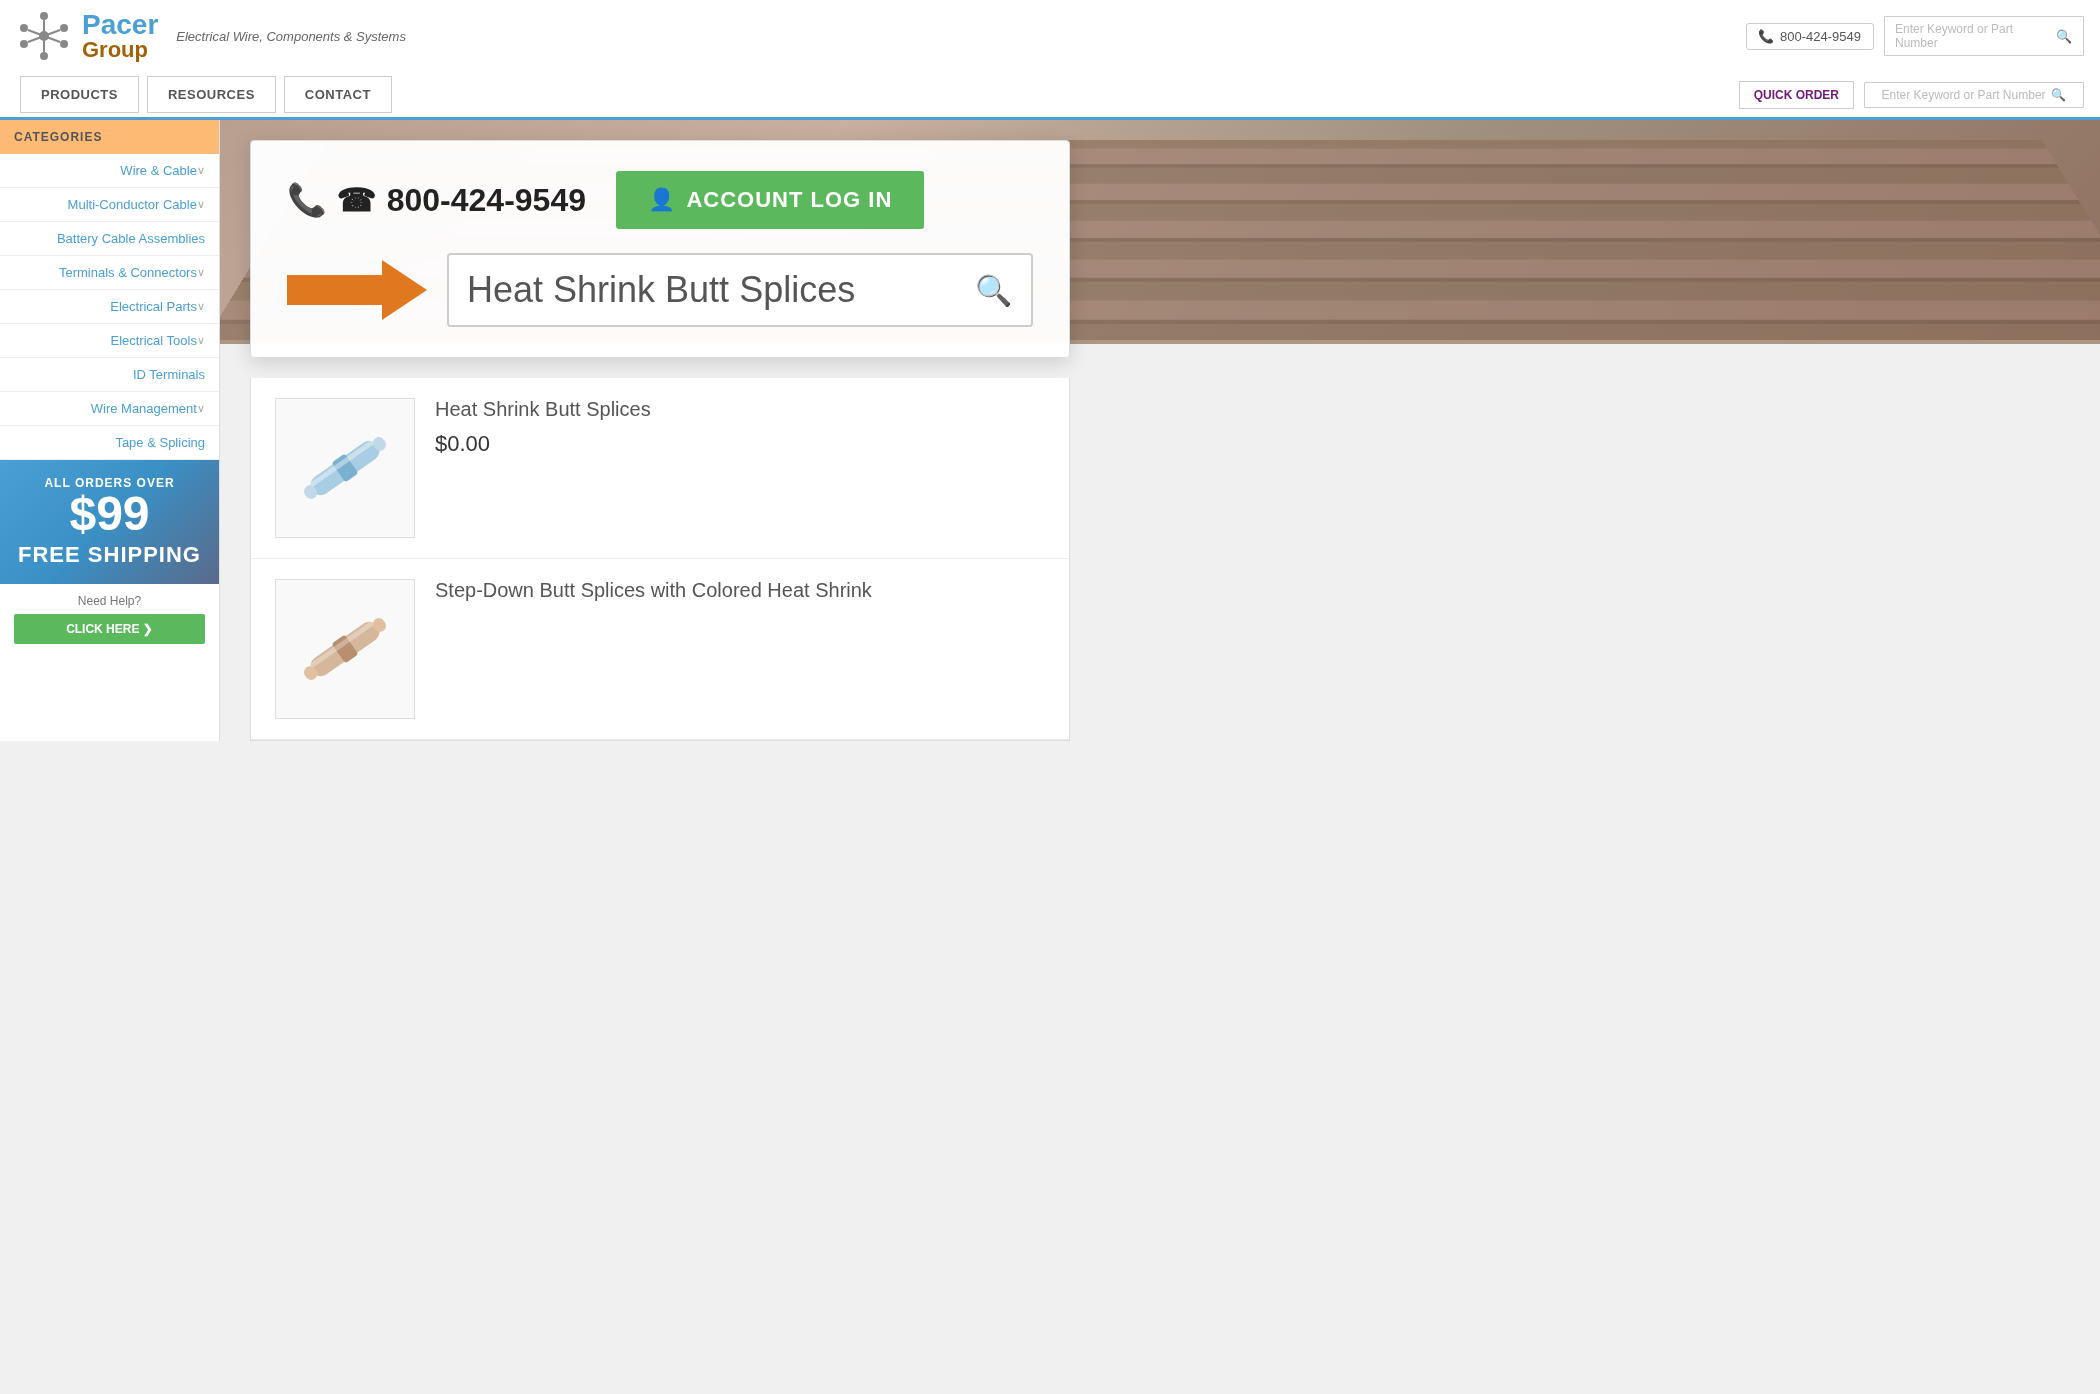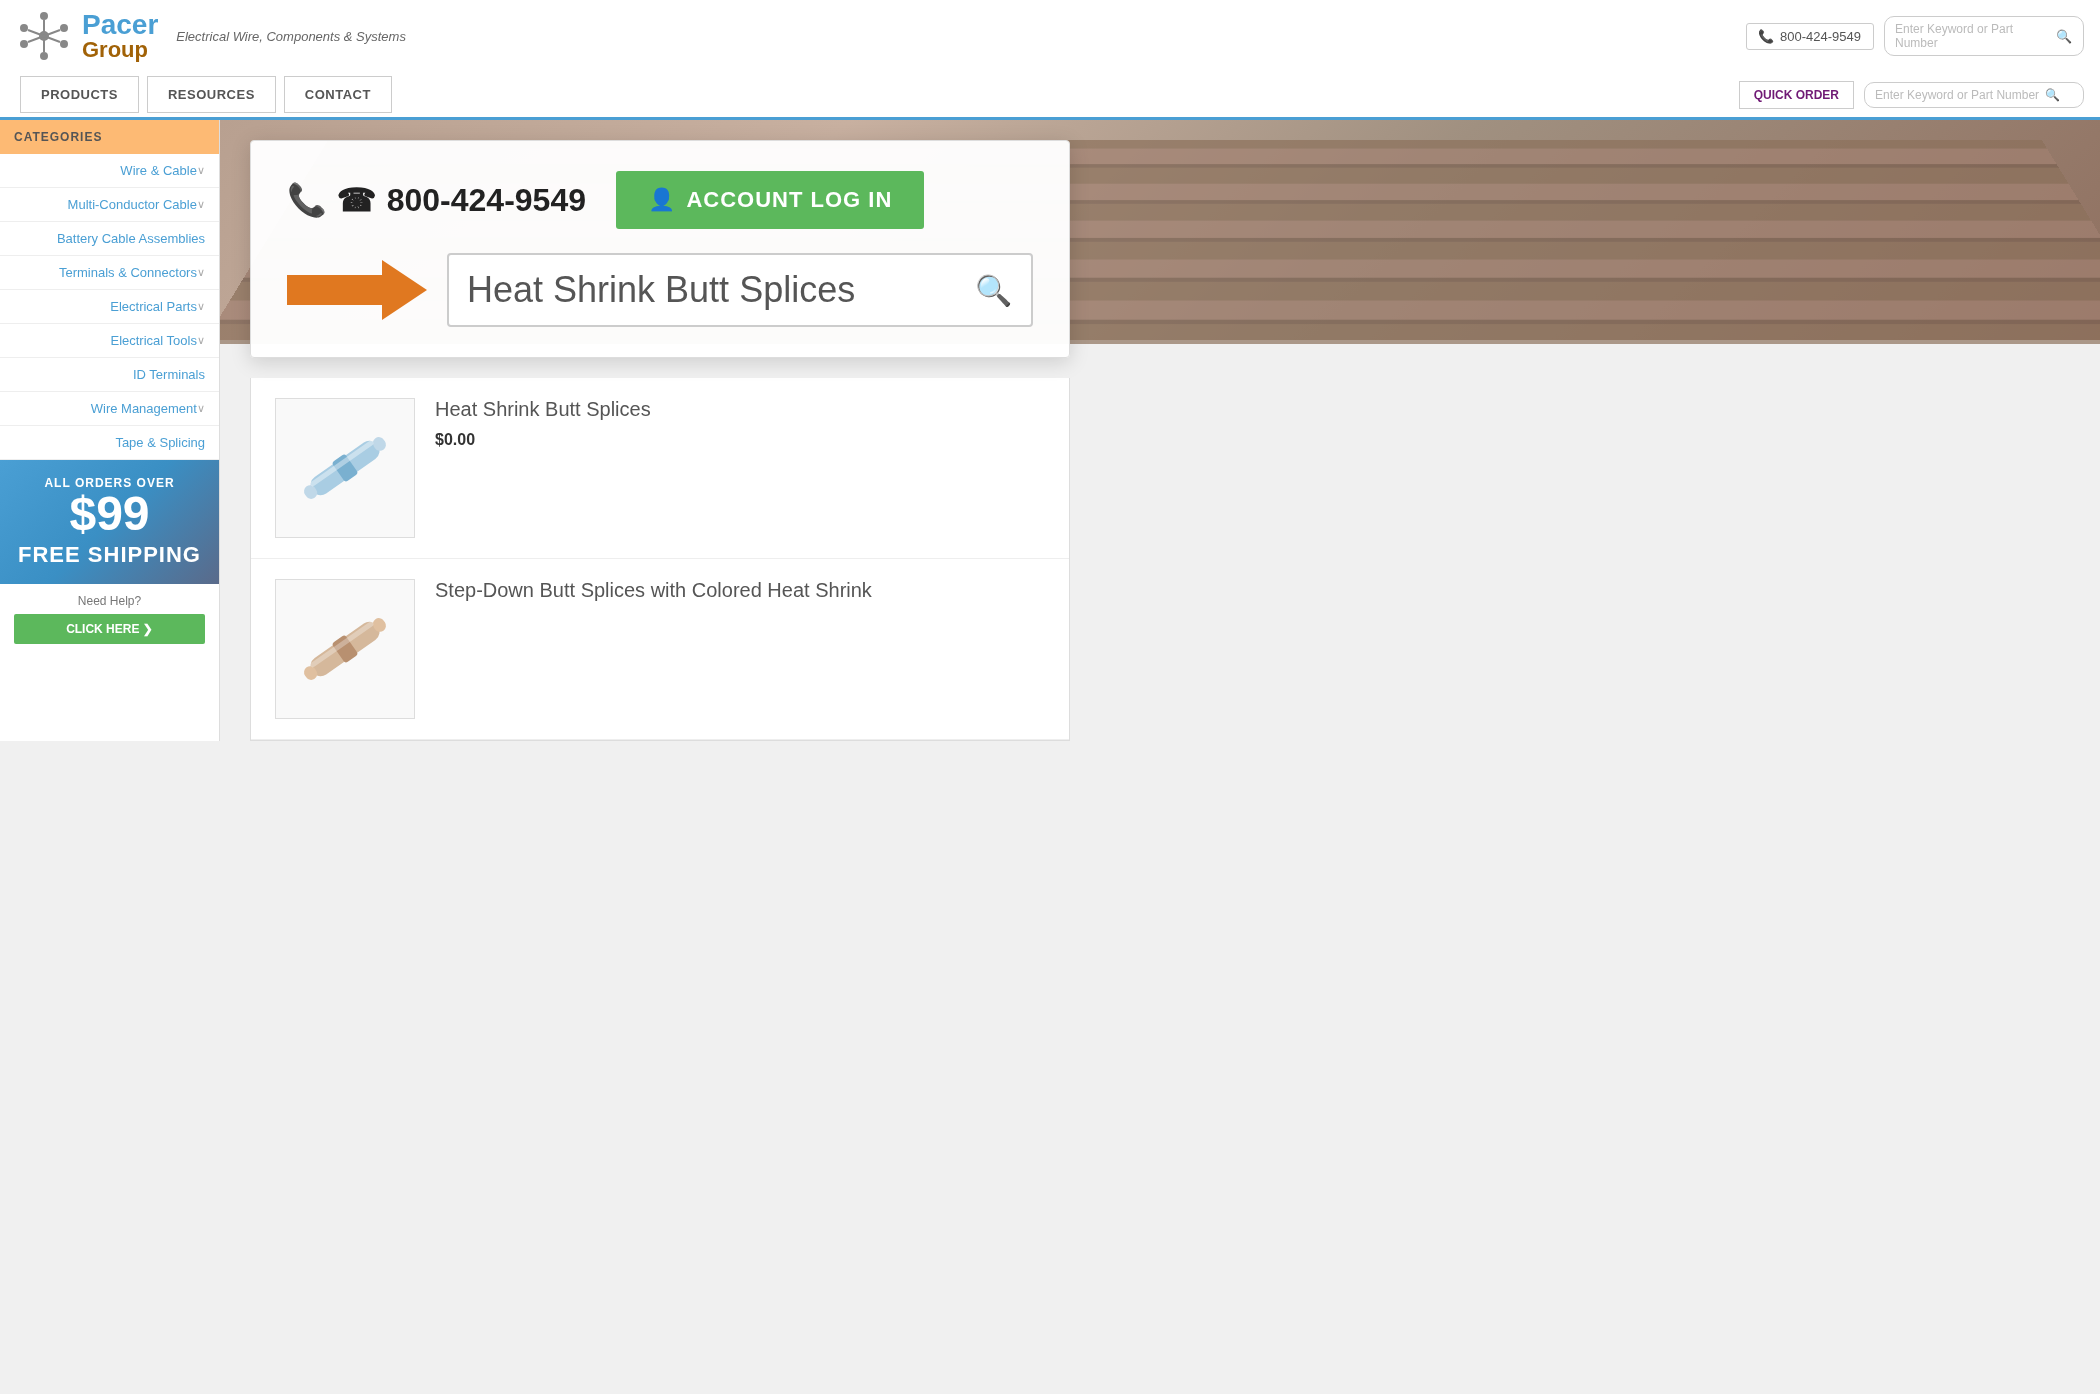--- a/index.html
+++ b/index.html
@@ -61,27 +61,28 @@
       border: 1px solid #ccc;
       padding: 5px 12px;
       border-radius: 3px;
       display: flex;
       align-items: center;
       gap: 5px;
     }
     .search-header {
       border: 1px solid #ccc;
       padding: 5px 10px;
-      border-radius: 10px;
+      border-radius: 1px;
       width: 200px;
       font-size: 12px;
       color: #999;
       display: flex;
       align-items: center;
       gap: 6px;
+      justify-content: center;
     }
 
     
     .nav-bar {
       background: #fff;
       display: flex;
       align-items: center;
       padding: 0 16px;
       gap: 0;
     }
@@ -345,23 +346,23 @@
     .result-info {
       flex: 1;
     }
     .result-title {
       font-size: 20px;
       color: #555;
       margin-bottom: 10px;
       font-weight: normal;
     }
     .result-price {
-      font-size: 16px;
+      font-size: 22px;
       color: #333;
-      font-weight: bold;
+      font-weight: normal;
     }
     .result-item-partial {
       display: flex;
       align-items: flex-start;
       padding: 20px 24px;
       border-bottom: 1px solid #eee;
       gap: 20px;
       background: #fff;
     }
     .result-title-partial {

